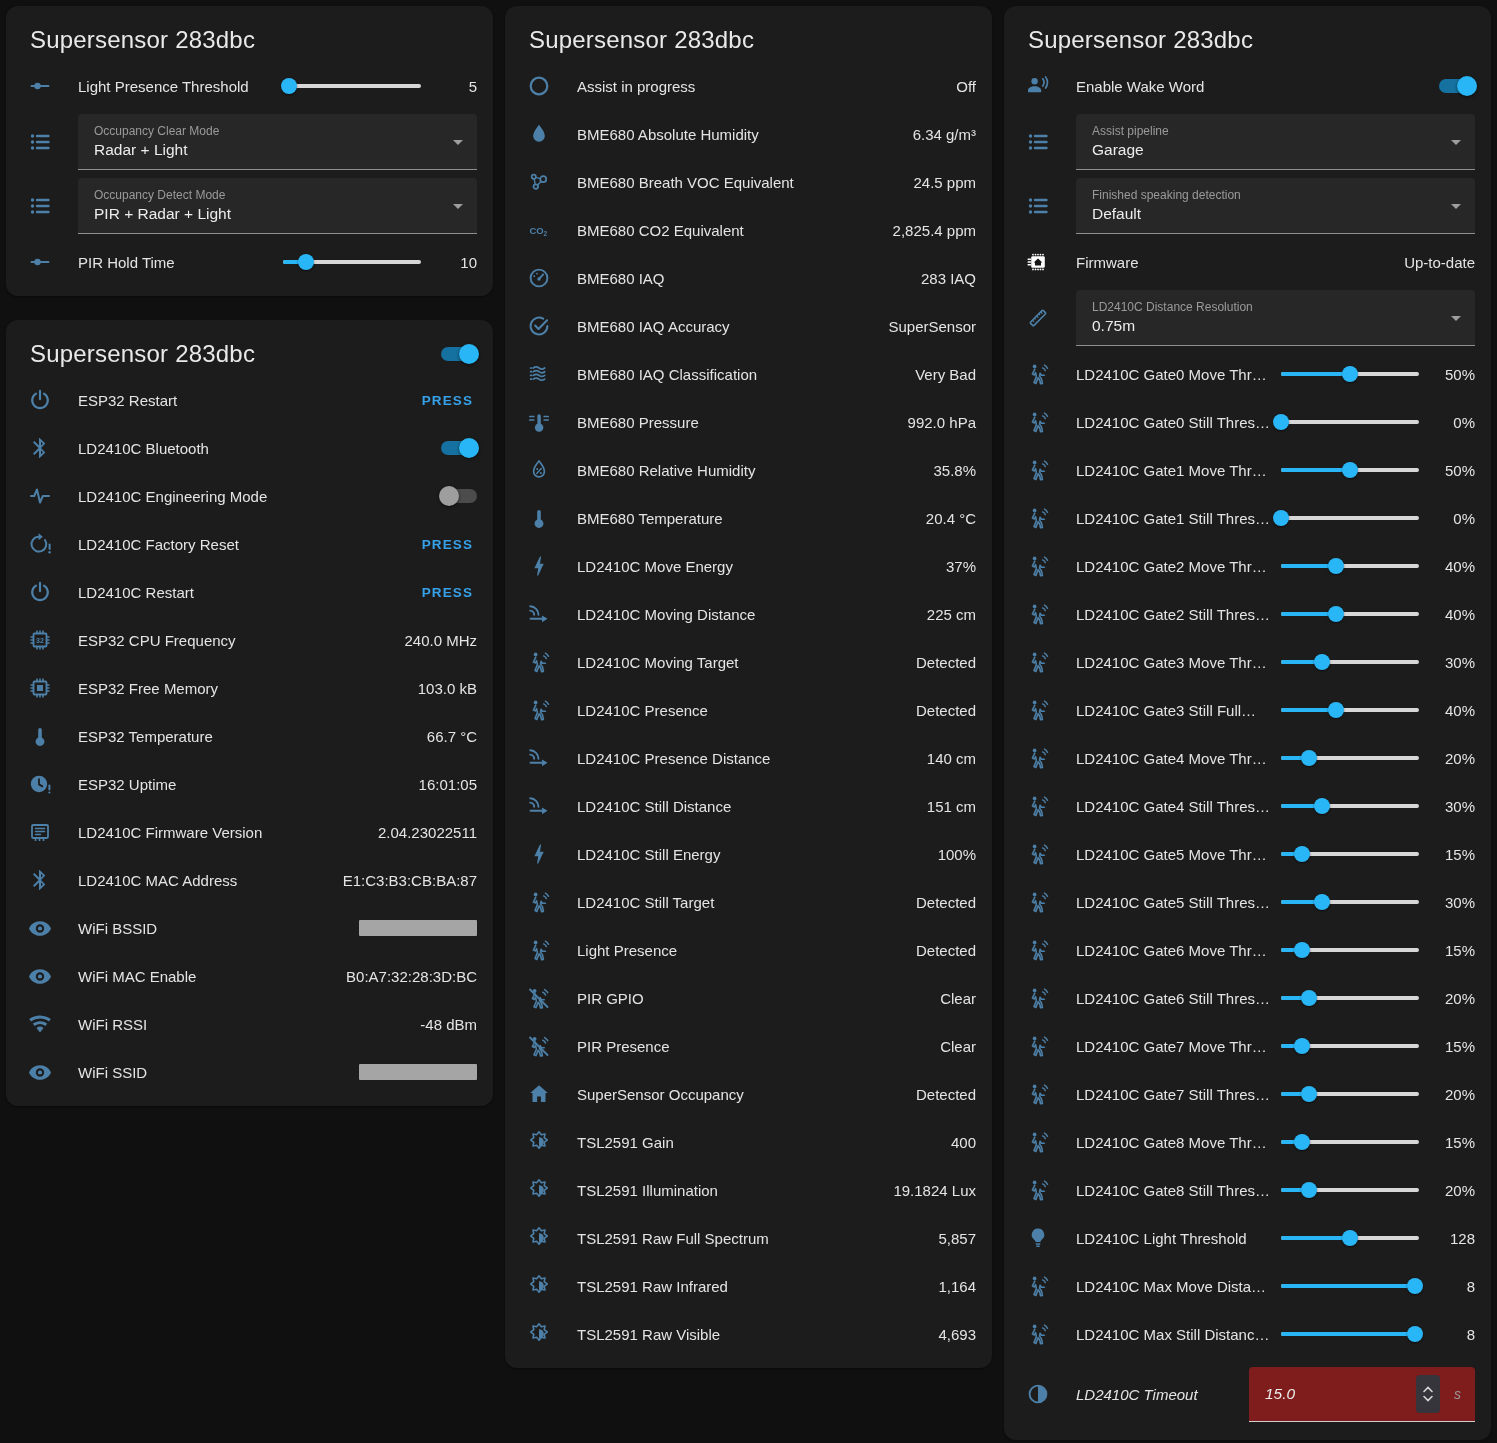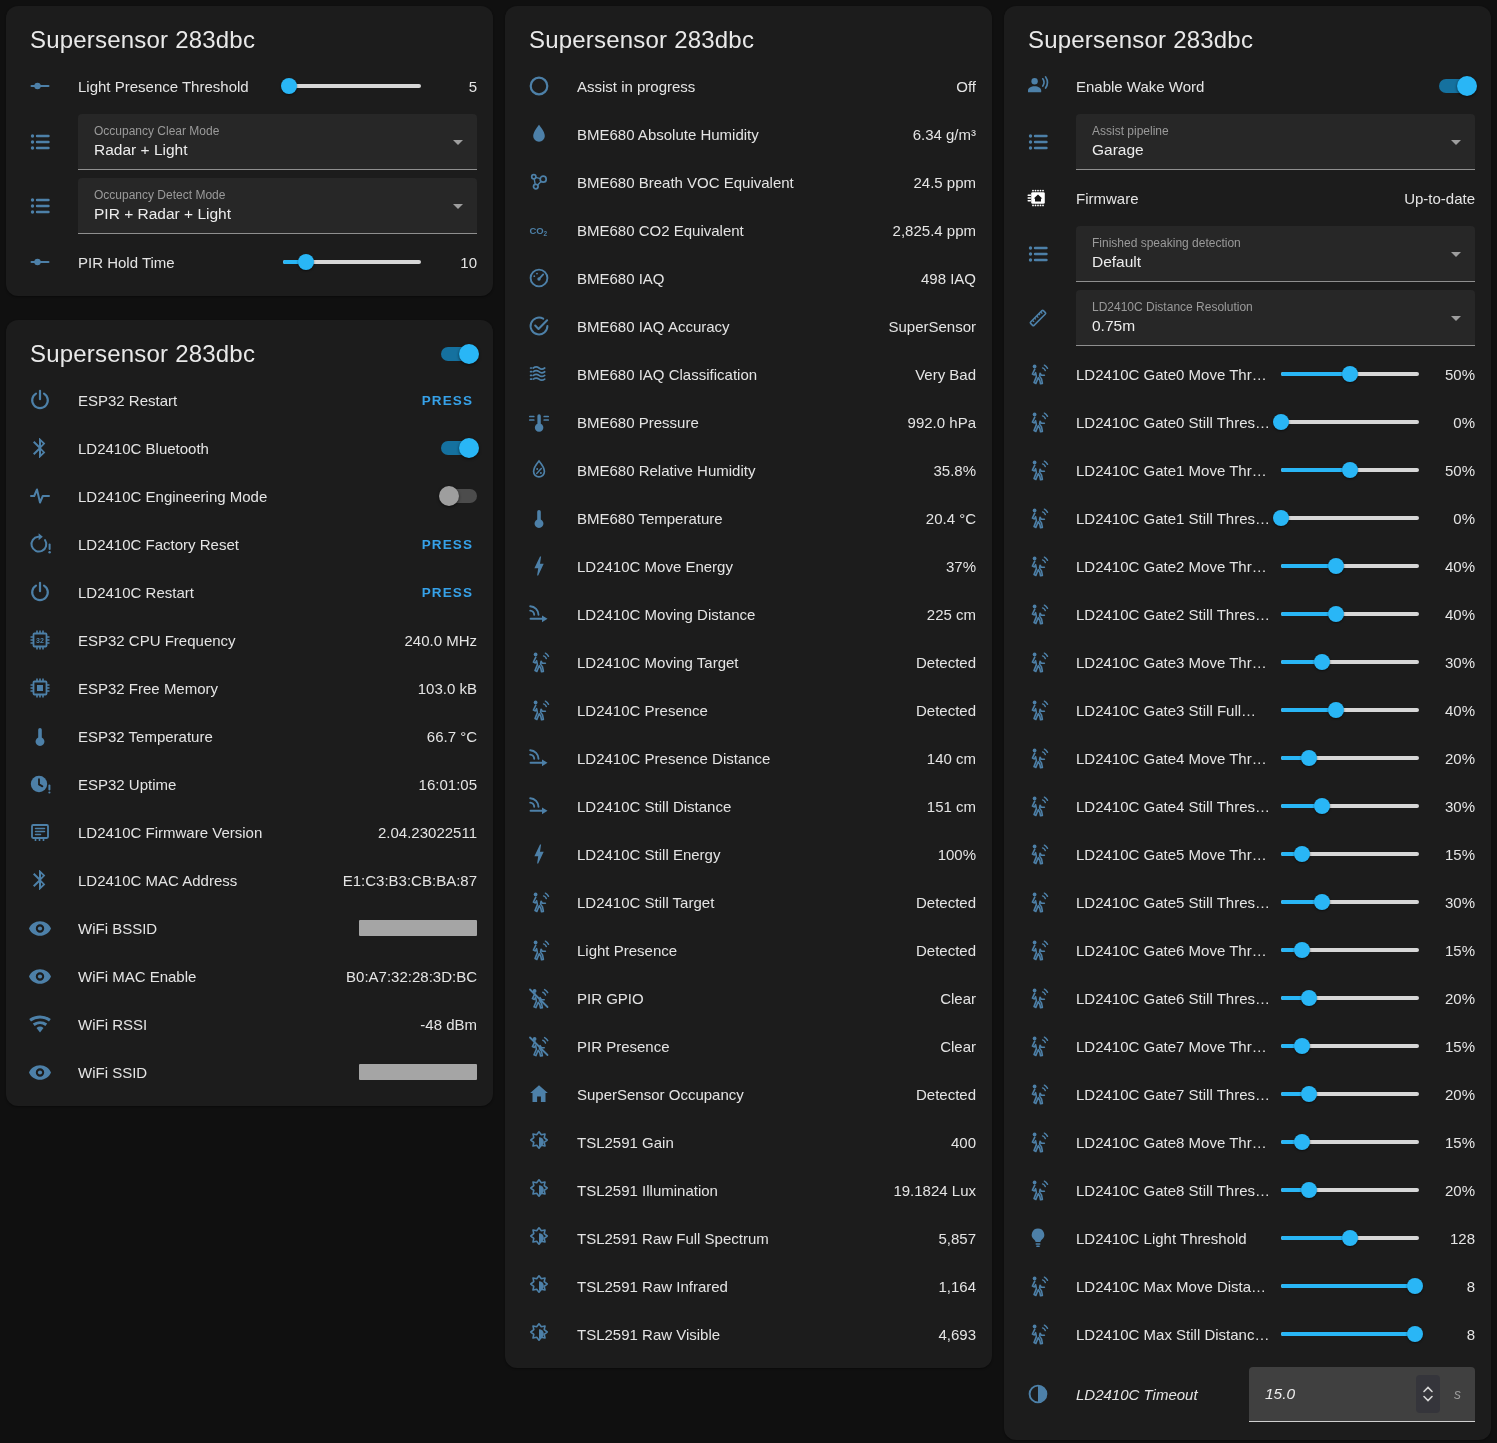--- a/index.html
+++ b/index.html
@@ -28,21 +28,21 @@
   .slider .knob{position:absolute;top:2px;width:16px;height:16px;border-radius:50%;background:#29b6f6;transform:translateX(-50%);box-shadow:0 1px 2px rgba(0,0,0,.5);}
   
   .selbox{flex:1;min-width:0;background:#272727;border-radius:4px 4px 0 0;border-bottom:1px solid #8f8f8f;height:55px;display:flex;flex-direction:column;justify-content:center;padding:0 40px 0 16px;position:relative;cursor:pointer;}
   .selbox .caption{font-size:12px;color:#9a9a9a;margin-bottom:3px;white-space:nowrap;}
   .selbox .selvalue{font-size:15.5px;color:#ececec;white-space:nowrap;}
   .caret{position:absolute;right:14px;top:50%;margin-top:-2px;width:0;height:0;border-left:5px solid transparent;border-right:5px solid transparent;border-top:5px solid #9e9e9e;}
   
   .redacted{width:118px;height:16px;background:#a5a5a5;border-radius:1px;margin-left:12px;}
   
   .numrow{height:72px;font-style:italic;}
-  .numbox{flex:0 0 226px;margin-left:8px;height:55px;background:#404040;border-radius:4px 4px 0 0;border-bottom:1px solid #cfcfcf;display:flex;align-items:center;padding:0 14px 0 16px;box-sizing:border-box;}
+  .numbox{flex:0 0 226px;margin-left:8px;height:55px;background:#7f1d1d;border-radius:4px 4px 0 0;border-bottom:1px solid #cfcfcf;display:flex;align-items:center;padding:0 14px 0 16px;box-sizing:border-box;}
   .numbox .num{flex:1;font-size:15.5px;color:#ececec;}
   .stepper{width:24px;height:38px;background:#35353b;border-radius:4px;display:flex;flex-direction:column;align-items:center;justify-content:center;gap:2px;margin-right:14px;cursor:pointer;}
   .unit{color:#9a9a9a;font-size:14px;}
 </style>
 </head>
 <body style="background: rgb(16, 16, 16);">
 
 <div class="page">
     <div class="col">
       <div class="card" style="background: rgb(28, 28, 28);">
@@ -324,21 +324,21 @@
           <span class="icon">
             <svg viewBox="0 0 24 24" width="24" height="24">
               <circle cx="12" cy="12" r="8.4" stroke="currentColor" stroke-width="1.9" fill="none"></circle>
               <circle cx="12" cy="13" r="1.7" fill="currentColor"></circle>
               <path d="M12.8 12.2l3.4-3.8" stroke="currentColor" stroke-width="1.8" stroke-linecap="round"></path>
               <circle cx="7.3" cy="10.2" r=".9" fill="currentColor"></circle>
               <circle cx="10" cy="7.6" r=".9" fill="currentColor"></circle>
             </svg>
           </span>
           <span class="label">BME680 IAQ</span>
-          <span class="value">498 IAQ</span>
+          <span class="value">283 IAQ</span>
         </div>
         <div class="row">
           <span class="icon">
             <svg viewBox="0 0 24 24" width="24" height="24">
               <path d="M20.4 12a8.4 8.4 0 1 1-4.2-7.3" stroke="currentColor" stroke-width="2" fill="none" stroke-linecap="round"></path>
               <path d="M8.2 11.6l3.3 3.3 8.6-8.6" stroke="currentColor" stroke-width="2.1" fill="none" stroke-linecap="round" stroke-linejoin="round"></path>
             </svg>
           </span>
           <span class="label">BME680 IAQ Accuracy</span>
           <span class="value">SuperSensor</span>
@@ -597,20 +597,35 @@
             <svg viewBox="0 0 24 24" width="24" height="24">
               <circle cx="4.5" cy="6" r="1.7" fill="currentColor"></circle>
               <circle cx="4.5" cy="12" r="1.7" fill="currentColor"></circle>
               <circle cx="4.5" cy="18" r="1.7" fill="currentColor"></circle>
               <path d="M9 6h11.5M9 12h11.5M9 18h11.5" stroke="currentColor" stroke-width="2.4" stroke-linecap="round"></path>
             </svg>
           </span>
           <div class="selbox">
             <span class="caption">Assist pipeline</span>
             <span class="selvalue">Garage</span>
+            <span class="caret"></span>
+          </div>
+        </div>
+        <div class="row tall">
+          <span class="icon">
+            <svg viewBox="0 0 24 24" width="24" height="24">
+              <circle cx="4.5" cy="6" r="1.7" fill="currentColor"></circle>
+              <circle cx="4.5" cy="12" r="1.7" fill="currentColor"></circle>
+              <circle cx="4.5" cy="18" r="1.7" fill="currentColor"></circle>
+              <path d="M9 6h11.5M9 12h11.5M9 18h11.5" stroke="currentColor" stroke-width="2.4" stroke-linecap="round"></path>
+            </svg>
+          </span>
+          <div class="selbox">
+            <span class="caption">Finished speaking detection</span>
+            <span class="selvalue">Default</span>
             <span class="caret"></span>
           </div>
         </div>
         <div class="row">
           <span class="icon">
             <svg viewBox="0 0 24 24" width="24" height="24">
               <path d="M2.2 9.3h2.2M2.2 12h2.2M2.2 14.7h2.2" stroke="#ffffff" stroke-width="1.5" stroke-linecap="round"></path>
               <circle cx="7" cy="4.6" r=".9" fill="#ffffff"></circle>
               <circle cx="9.5" cy="4.6" r=".9" fill="#ffffff"></circle>
               <circle cx="12" cy="4.6" r=".9" fill="#ffffff"></circle>
@@ -624,35 +639,20 @@
               <rect x="5.2" y="6.2" width="13.6" height="11.6" rx="1.4" fill="#ffffff"></rect>
               <path d="M12 8.6l-4.3 3.8h1.3v3.2h6v-3.2h1.3z" fill="#141414"></path>
             </svg>
           </span>
           <span class="label">Firmware</span>
           <span class="value">Up-to-date</span>
         </div>
         <div class="row tall">
           <span class="icon">
             <svg viewBox="0 0 24 24" width="24" height="24">
-              <circle cx="4.5" cy="6" r="1.7" fill="currentColor"></circle>
-              <circle cx="4.5" cy="12" r="1.7" fill="currentColor"></circle>
-              <circle cx="4.5" cy="18" r="1.7" fill="currentColor"></circle>
-              <path d="M9 6h11.5M9 12h11.5M9 18h11.5" stroke="currentColor" stroke-width="2.4" stroke-linecap="round"></path>
-            </svg>
-          </span>
-          <div class="selbox">
-            <span class="caption">Finished speaking detection</span>
-            <span class="selvalue">Default</span>
-            <span class="caret"></span>
-          </div>
-        </div>
-        <div class="row tall">
-          <span class="icon">
-            <svg viewBox="0 0 24 24" width="24" height="24">
               <g transform="rotate(-45 12 12)">
                 <rect x="3" y="9.6" width="18" height="4.8" rx="1" stroke="currentColor" stroke-width="1.6" fill="none"></rect>
                 <path d="M6.5 9.6v2.4M9.5 9.6v1.8M12.5 9.6v2.4M15.5 9.6v1.8M18.2 9.6v2.4" stroke="currentColor" stroke-width="1.3"></path>
               </g>
             </svg>
           </span>
           <div class="selbox">
             <span class="caption">LD2410C Distance Resolution</span>
             <span class="selvalue">0.75m</span>
             <span class="caret"></span>

